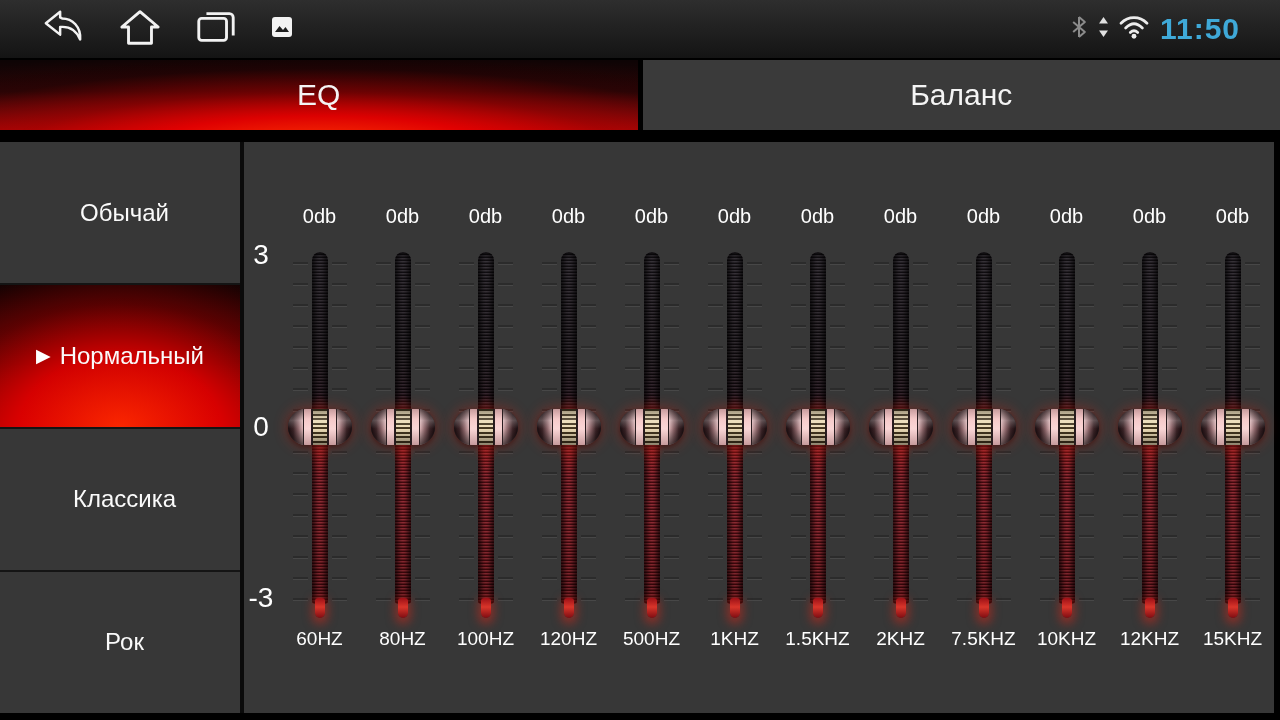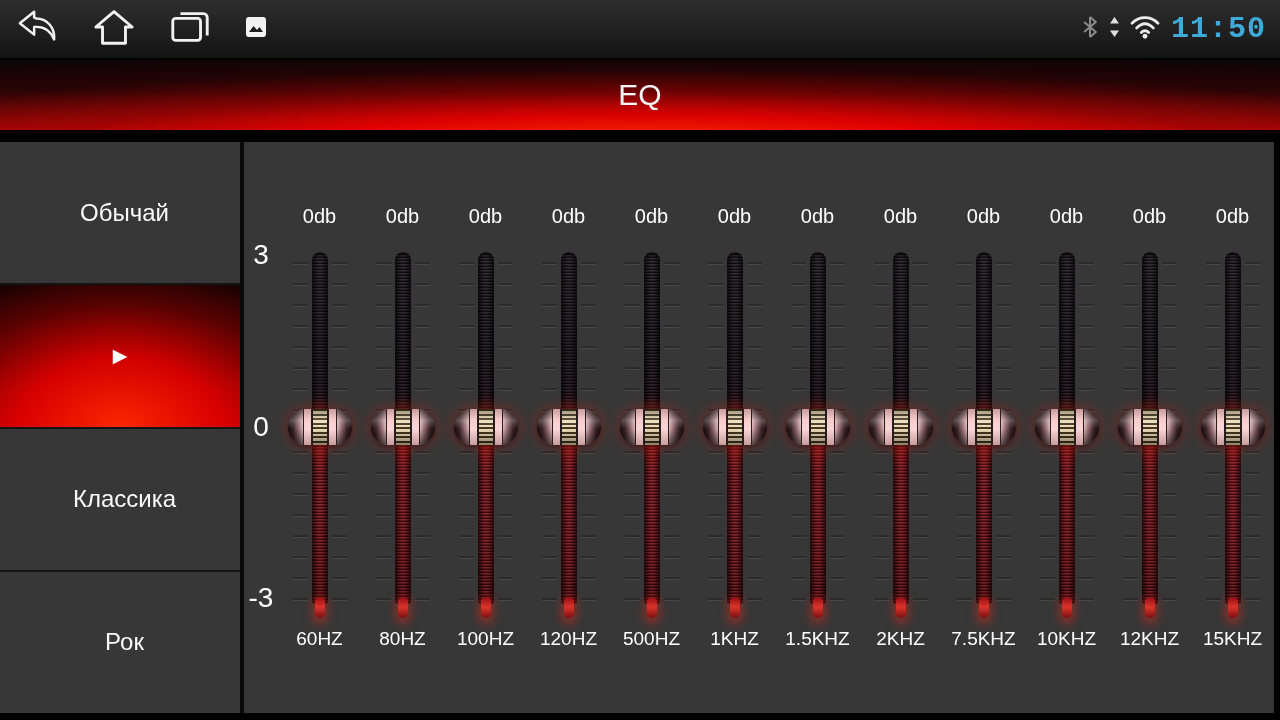--- a/index.html
+++ b/index.html
@@ -2,21 +2,21 @@
 <html><head>
 <meta charset="utf-8">
 <style>
   * { margin:0; padding:0; box-sizing:border-box; }
   html,body { width:1280px; height:720px; overflow:hidden; background:#000;
               font-family:"Liberation Sans", sans-serif; }
 
   
   .topbar { height:58px; display:flex; align-items:center;
             background:linear-gradient(180deg,#2e2e2e 0%,#222 45%,#141414 100%);
-            padding:0 14px;font-family:Liberation Mono, monospace; }
+            padding:0 40px; }
   .nav-icons { display:flex; align-items:center; gap:32px; }
   .nav-btn { display:flex; align-items:center; justify-content:center; }
   .status-right { margin-left:auto; display:flex; align-items:center; gap:10px; }
   .clock { font-size:30px; font-weight:bold; letter-spacing:1px; }
 
   
   .tabs { height:72px; background:#000; display:flex; gap:5px; border-top:2px solid #000; }
   .tab { flex:1; display:flex; align-items:center; justify-content:center;
          color:#f4f4f4; font-size:30px; }
   .tab.inactive { background:#3a3a3a; }
@@ -152,31 +152,35 @@
       </svg>
     </span>
     <span class="clock" style="color: rgb(63, 169, 216);">11:50</span>
   </div>
 </div>
 
 <div class="tabs">
   <div class="tab active">
     <span>EQ</span>
   </div>
+  <div class="tab inactive">
+    <span>Баланс</span>
+  </div>
 </div>
 
 <div class="content">
 
   <div class="sidebar">
       <div class="preset">
     <span class="marker"></span>
     <span>Обычай</span>
   </div>
       <div class="preset selected">
     <span class="marker">▶</span>
+    <span>Нормальный</span>
   </div>
       <div class="preset">
     <span class="marker"></span>
     <span>Классика</span>
   </div>
       <div class="preset">
     <span class="marker"></span>
     <span>Рок</span>
   </div>
     </div>

